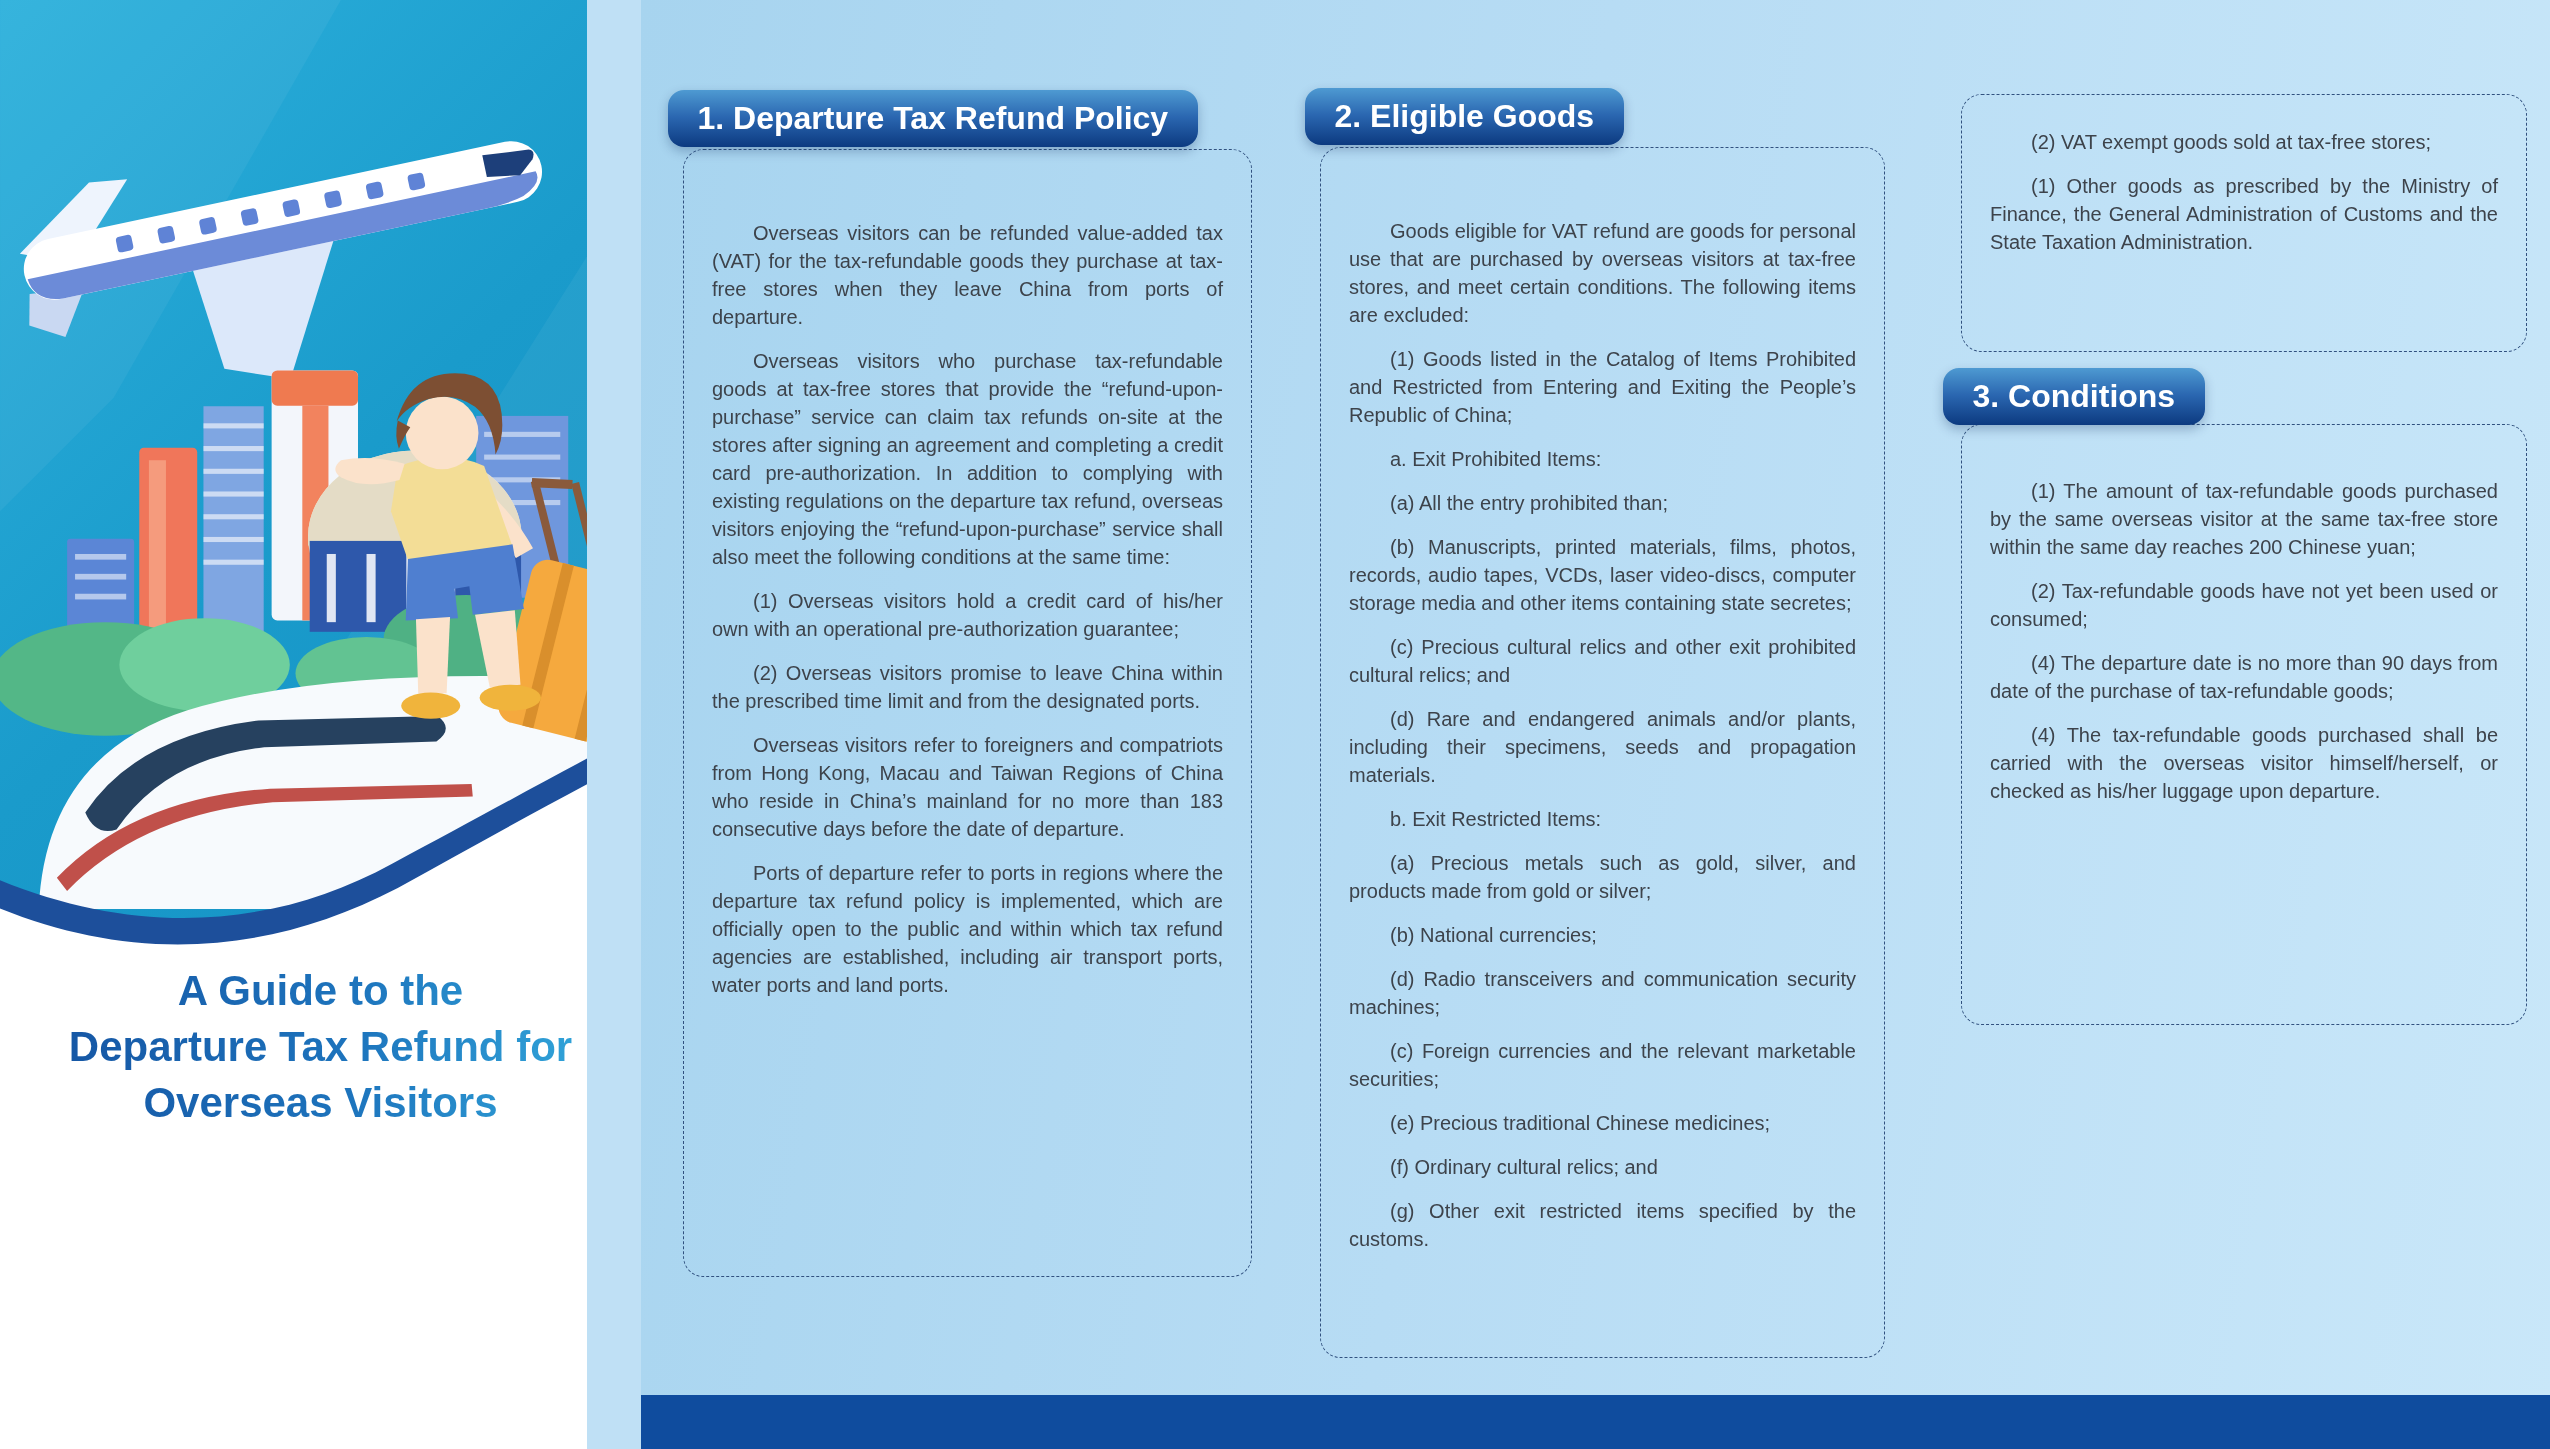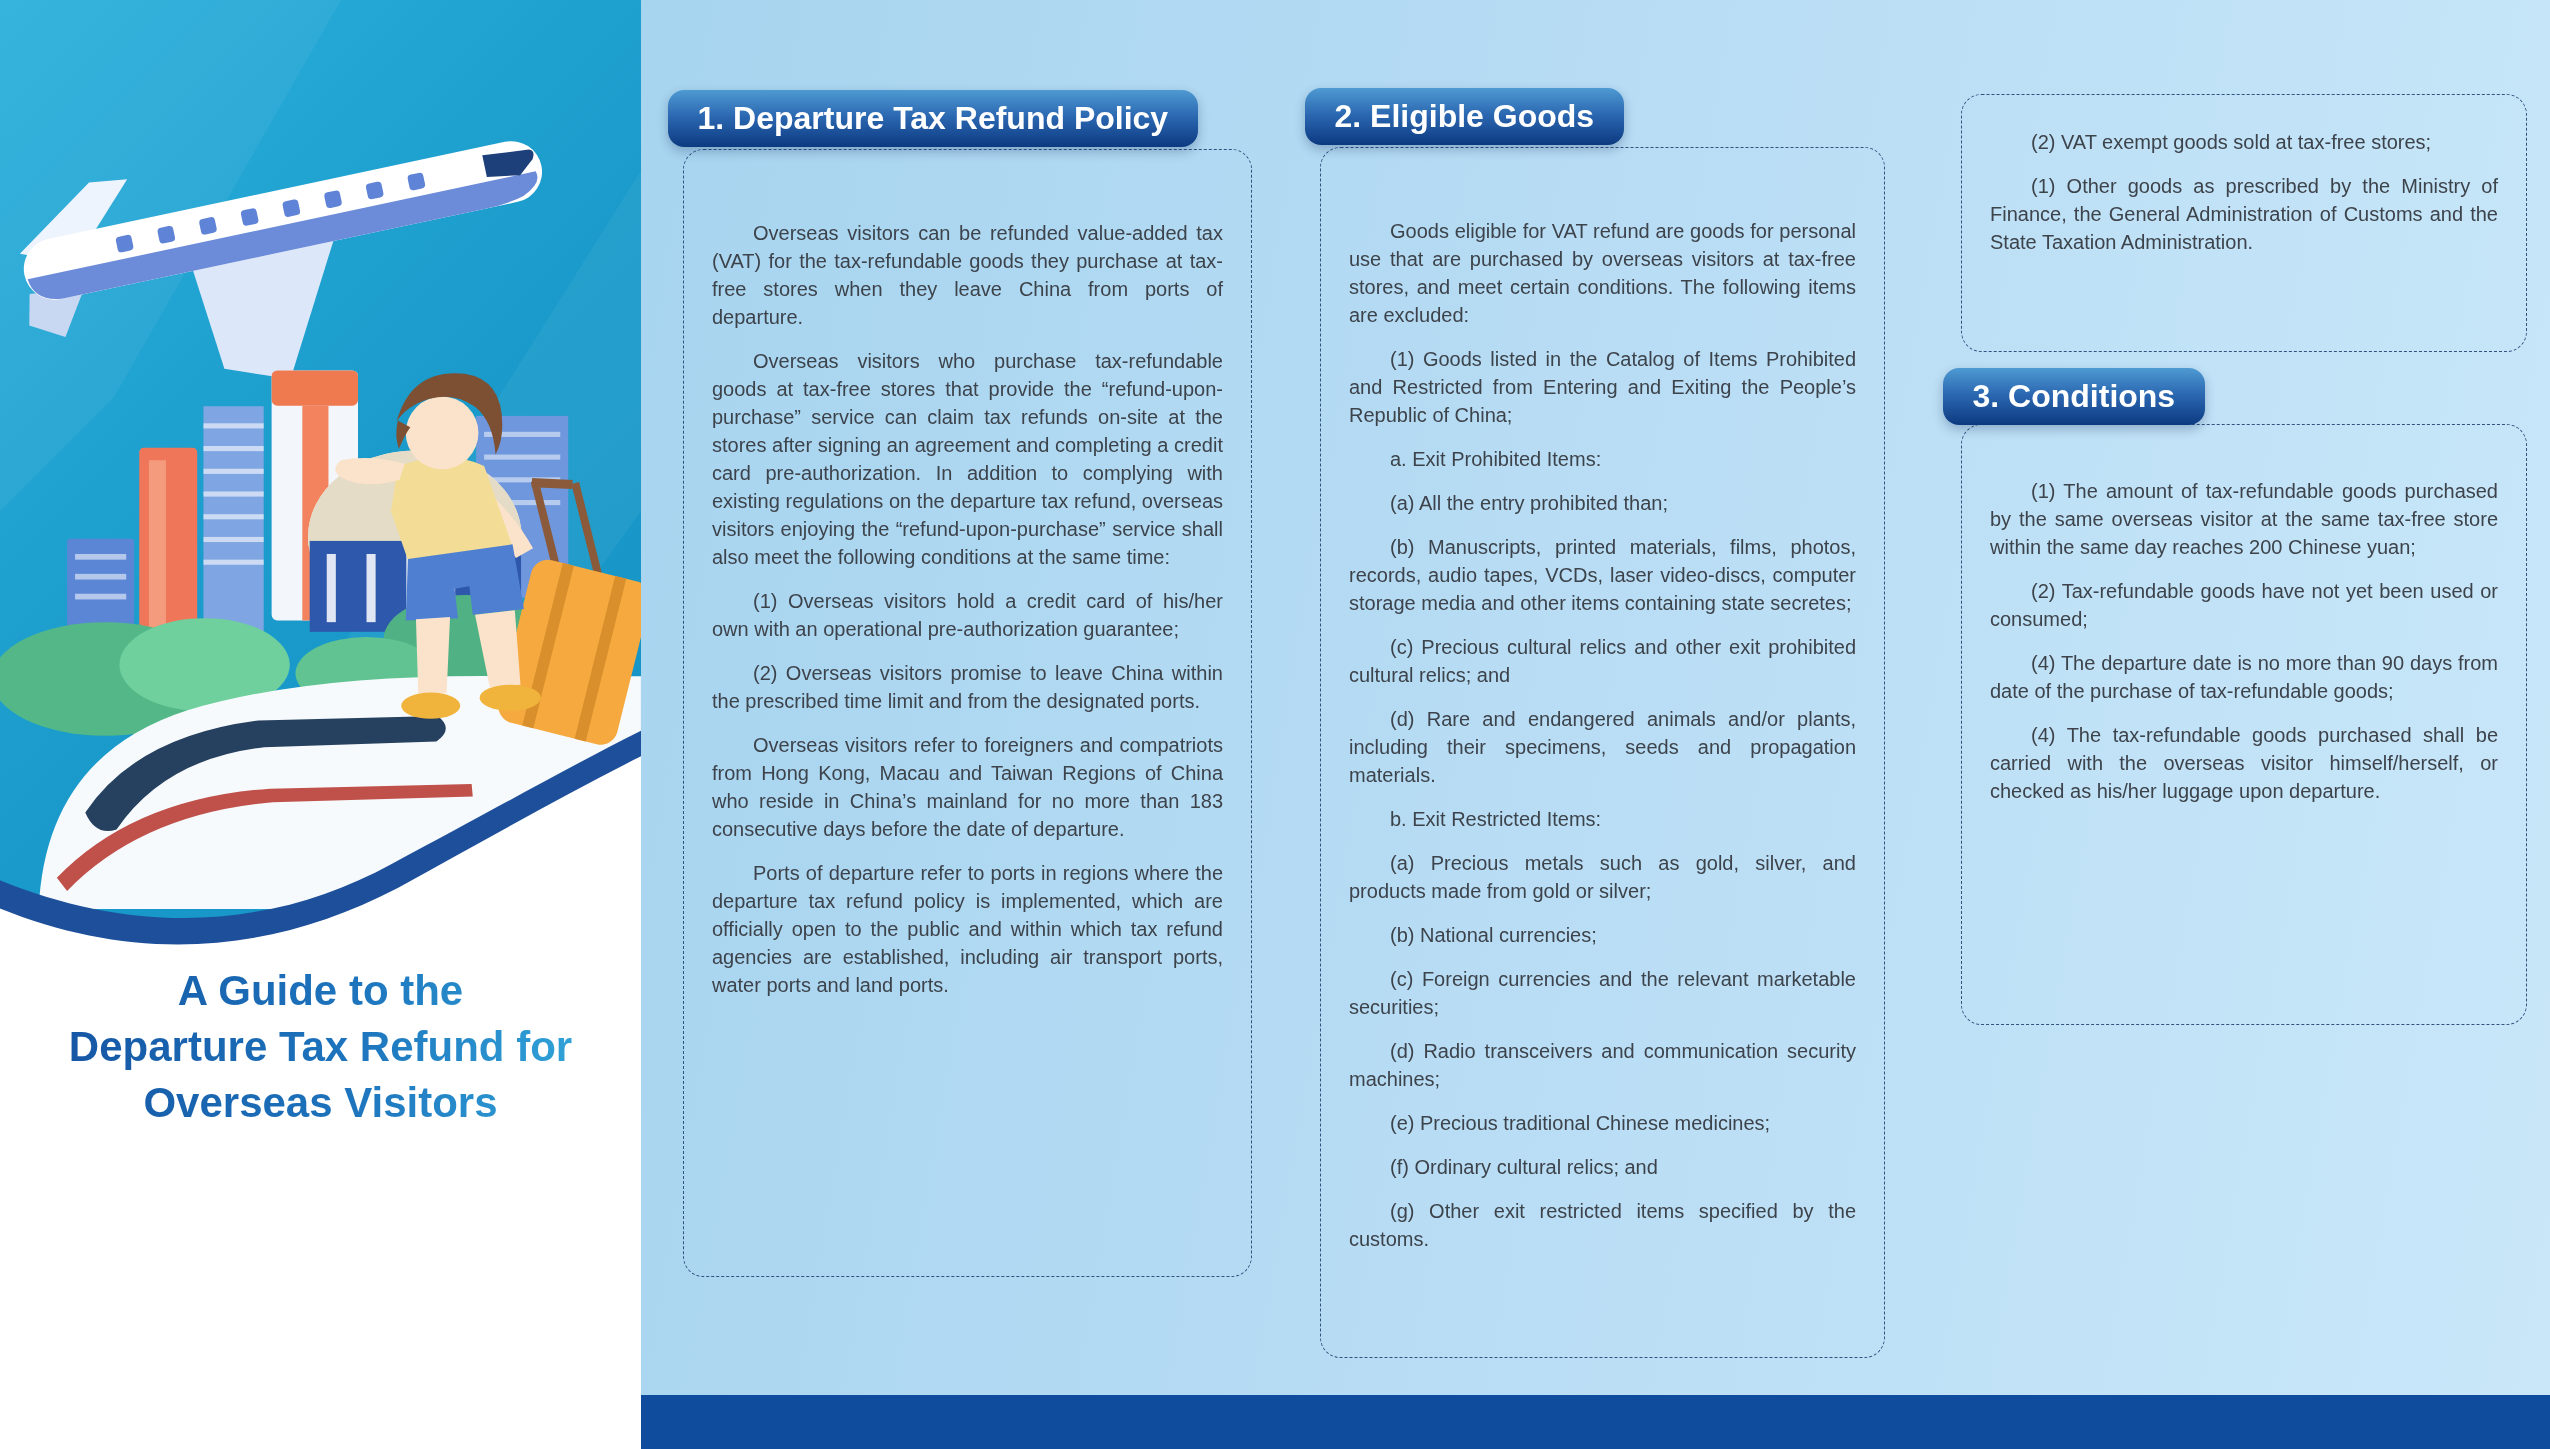--- a/index.html
+++ b/index.html
@@ -5,21 +5,21 @@
   html,body{margin:0;padding:0;}
   body{
     width:2550px;height:1450px;overflow:hidden;position:relative;
     font-family:"Liberation Sans","DejaVu Sans",sans-serif;
     background:#bfe0f5;
   }
   .stage{position:absolute;inset:0;}
 
   
   .left-panel{
-    position:absolute;left:0;top:0;width:641px;height:1450px;
+    position:absolute;left:0;top:0;width:587px;height:1450px;
     background:linear-gradient(135deg,#2cb0dc 0%,#1a9bcb 40%,#118bc0 100%);
     overflow:hidden;
   }
   .left-panel svg{position:absolute;left:0;top:0;}
   .brochure-title{
     position:absolute;left:0;top:963px;width:641px;
     text-align:center;font-weight:bold;font-size:42px;line-height:56px;
     background:linear-gradient(92deg,#14509f 0%,#1d74bd 55%,#36b0e0 100%);
     -webkit-background-clip:text;background-clip:text;
     -webkit-text-fill-color:transparent;color:transparent;
@@ -205,22 +205,22 @@
         <p>Goods eligible for VAT refund are goods for personal use that are purchased by overseas visitors at tax-free stores, and meet certain conditions. The following items are excluded:</p>
         <p>(1) Goods listed in the Catalog of Items Prohibited and Restricted from Entering and Exiting the People’s Republic of China;</p>
         <p>a. Exit Prohibited Items:</p>
         <p>(a) All the entry prohibited than;</p>
         <p>(b) Manuscripts, printed materials, films, photos, records, audio tapes, VCDs, laser video-discs, computer storage media and other items containing state secretes;</p>
         <p>(c) Precious cultural relics and other exit prohibited cultural relics; and</p>
         <p>(d) Rare and endangered animals and/or plants, including their specimens, seeds and propagation materials.</p>
         <p>b. Exit Restricted Items:</p>
         <p>(a) Precious metals such as gold, silver, and products made from gold or silver;</p>
         <p>(b) National currencies;</p>
+        <p>(d) Radio transceivers and communication security machines;</p>
         <p>(c) Foreign currencies and the relevant marketable securities;</p>
-        <p>(d) Radio transceivers and communication security machines;</p>
         <p>(e) Precious traditional Chinese medicines;</p>
         <p>(f) Ordinary cultural relics; and</p>
         <p>(g) Other exit restricted items specified by the customs.</p>
       </div>
     </div>
 
     <div class="dashed-box" id="box3top">
       <div class="inner">
         <p>(2) VAT exempt goods sold at tax-free stores;</p>
         <p>(1) Other goods as prescribed by the Ministry of Finance, the General Administration of Customs and the State Taxation Administration.</p>

